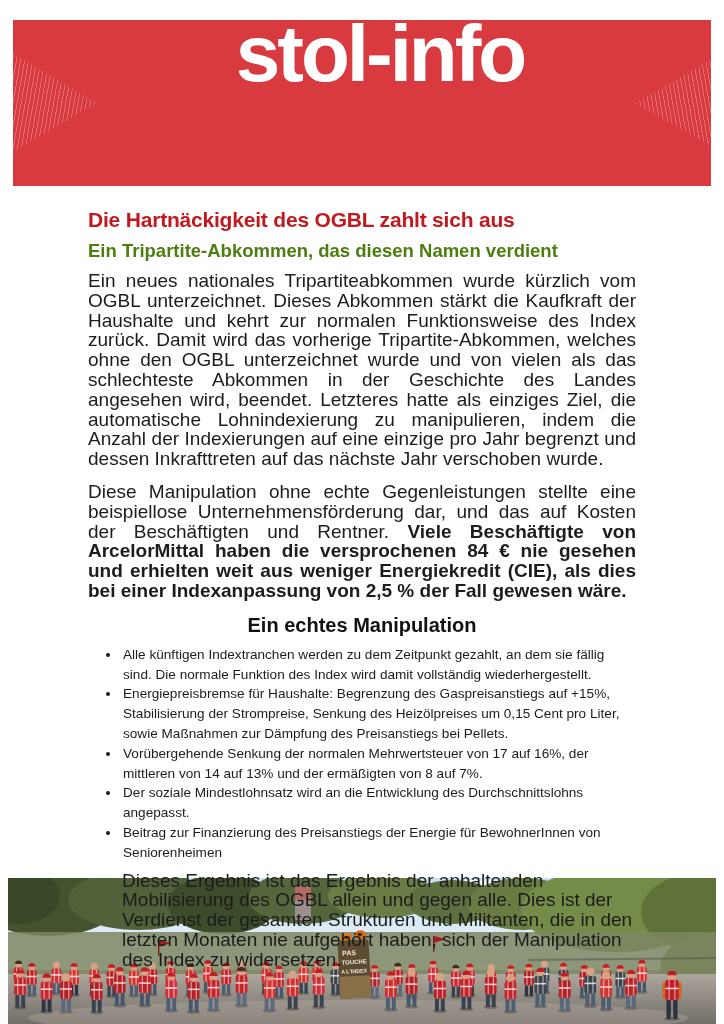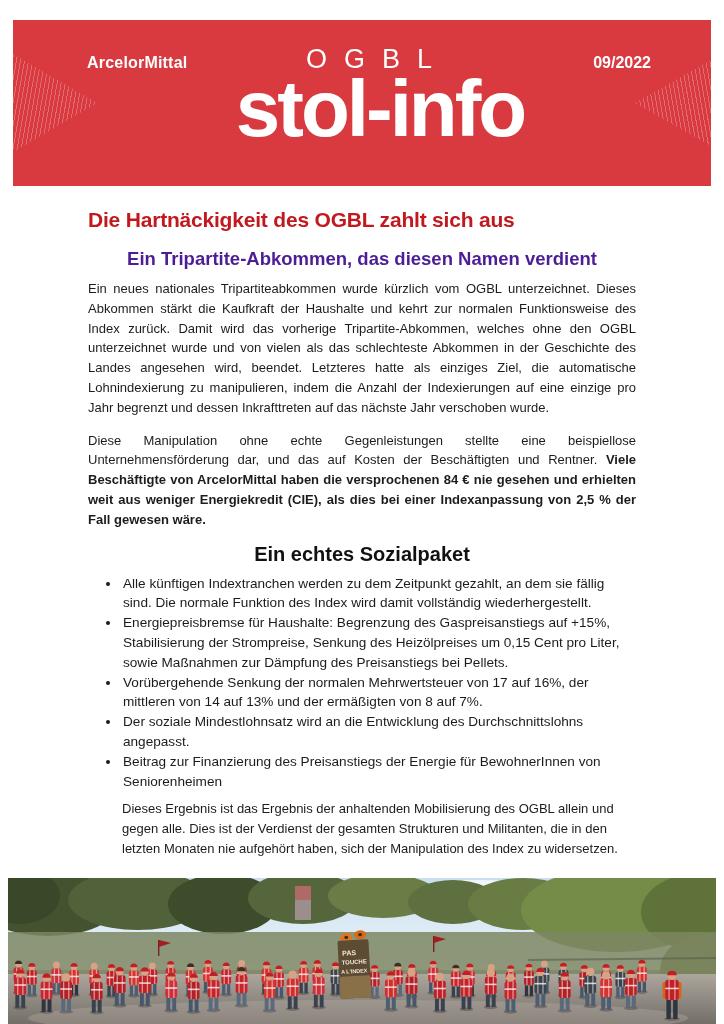--- a/index.html
+++ b/index.html
@@ -29,53 +29,48 @@
     opacity:.5;
   }
   .chev-left{left:0;top:34px;width:84px;height:98px;clip-path:polygon(0 0,100% 50%,0 100%);}
   .chev-right{
     right:0;top:40px;width:76px;height:86px;clip-path:polygon(100% 0,0 50%,100% 100%);
     background:repeating-linear-gradient(80deg,rgba(255,255,255,.5) 0 1px,rgba(255,255,255,0) 1px 4px);
   }
   
   .content{position:absolute;left:88px;top:208px;width:548px;z-index:2;}
   h1.title{color:#c2191e;font-size:21px;font-weight:bold;margin:0 0 5px;letter-spacing:-.2px;}
-  h2.subtitle{color:#4c1d95;font-size:18.5px;font-weight:bold;text-align:center;margin:16px 0 9px;}
+  h2.subtitle{color:#4d7c0f;font-size:18.5px;font-weight:bold;margin:8px 0 9px;}
   h3.section{color:#111;font-size:20px;font-weight:bold;text-align:center;margin:1px 0 8px;}
-  p{font-size:13px;line-height:19.8px;text-align:justify;margin:0 0 13px;}
+  p{font-size:19px;line-height:19.8px;text-align:justify;margin:0 0 13px;}
   p.left{text-align:left;margin-left:34px;}
   .b{font-weight:bold;}
   ul.points{margin:0 0 8px;padding-left:33px;}
   ul.points li{
     font-weight:normal;font-size:13.6px;line-height:19.8px;padding-left:2px;text-align:left;
   }
   
   .photo{position:absolute;left:8px;top:878px;width:708px;height:146px;z-index:1;background:#9aa08e;}
   .photo svg{display:block;}
 </style>
 </head>
 <body>
 
 <div class="banner">
   <div class="chev chev-left"></div>
   <div class="chev chev-right"></div>
-  <div class="banner-row">
-    <span class="company">ArcelorMittal</span>
-    <span class="union">OGBL</span>
-    <span class="issue">09/2022</span>
-  </div>
   <div class="logo">stol-info</div>
 </div>
 
 <div class="content">
   <h1 class="title">Die Hartnäckigkeit des OGBL zahlt sich aus</h1>
   <h2 class="subtitle">Ein Tripartite-Abkommen, das diesen Namen verdient</h2>
   <p><span>Ein neues nationales Tripartiteabkommen wurde kürzlich vom OGBL unterzeichnet. Dieses Abkommen stärkt die Kaufkraft der Haushalte und kehrt zur normalen Funktionsweise des Index zurück. Damit wird das vorherige Tripartite-Abkommen, welches ohne den OGBL unterzeichnet wurde und von vielen als das schlechteste Abkommen in der Geschichte des Landes angesehen wird, beendet. Letzteres hatte als einziges Ziel, die automatische Lohnindexierung zu manipulieren, indem die Anzahl der Indexierungen auf eine einzige pro Jahr begrenzt und dessen Inkrafttreten auf das nächste Jahr verschoben wurde.</span></p>
   <p><span>Diese Manipulation ohne echte Gegenleistungen stellte eine beispiellose Unternehmensförderung dar, und das auf Kosten der Beschäftigten und Rentner. </span><span class="b">Viele Beschäftigte von ArcelorMittal haben die versprochenen 84 € nie gesehen und erhielten weit aus weniger Energiekredit (CIE), als dies bei einer Indexanpassung von 2,5 % der Fall gewesen wäre.</span></p>
-  <h3 class="section">Ein echtes Sozialpaket</h3>
+  <h3 class="section">Ein echtes Manipulation</h3>
   <ul class="points">
     <li>Alle künftigen Indextranchen werden zu dem Zeitpunkt gezahlt, an dem sie fällig sind. Die normale Funktion des Index wird damit vollständig wiederhergestellt.</li>
     <li>Energiepreisbremse für Haushalte: Begrenzung des Gaspreisanstiegs auf +15%, Stabilisierung der Strompreise, Senkung des Heizölpreises um 0,15 Cent pro Liter, sowie Maßnahmen zur Dämpfung des Preisanstiegs bei Pellets.</li>
     <li>Vorübergehende Senkung der normalen Mehrwertsteuer von 17 auf 16%, der mittleren von 14 auf 13% und der ermäßigten von 8 auf 7%.</li>
     <li>Der soziale Mindestlohnsatz wird an die Entwicklung des Durchschnittslohns angepasst.</li>
     <li>Beitrag zur Finanzierung des Preisanstiegs der Energie für BewohnerInnen von Seniorenheimen</li>
   </ul>
   <p class="left"><span>Dieses Ergebnis ist das Ergebnis der anhaltenden Mobilisierung des OGBL allein und gegen alle. Dies ist der Verdienst der gesamten Strukturen und Militanten, die in den letzten Monaten nie aufgehört haben, sich der Manipulation des Index zu widersetzen.</span></p>
 </div>
 

